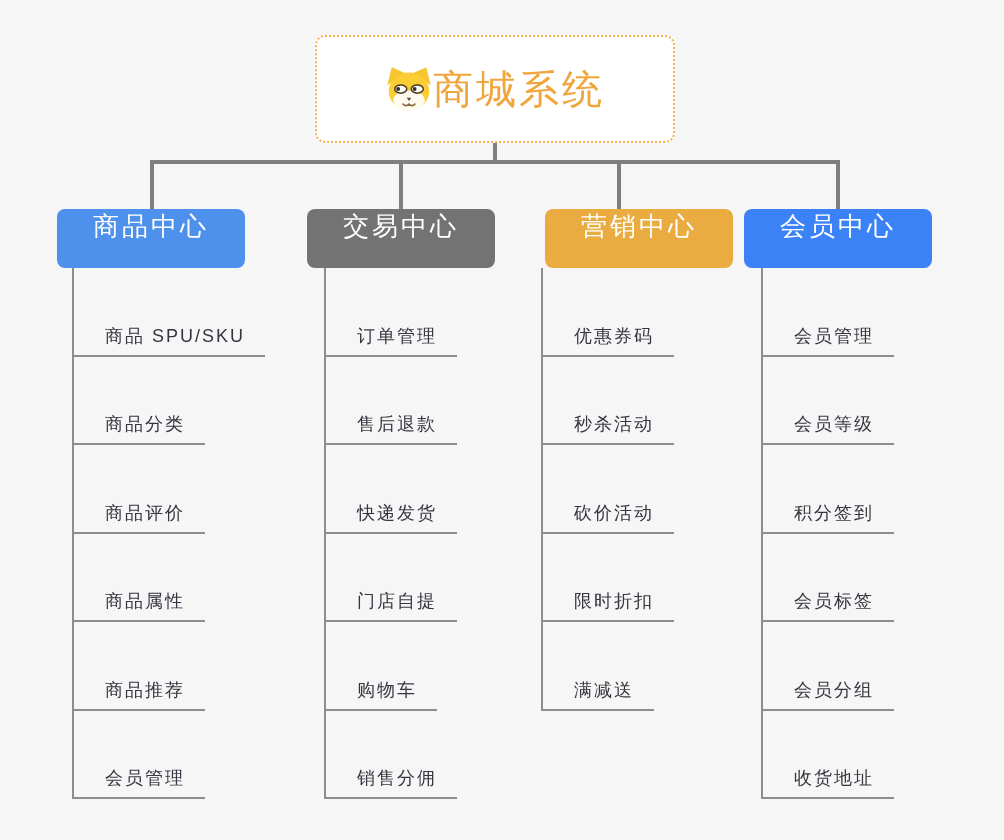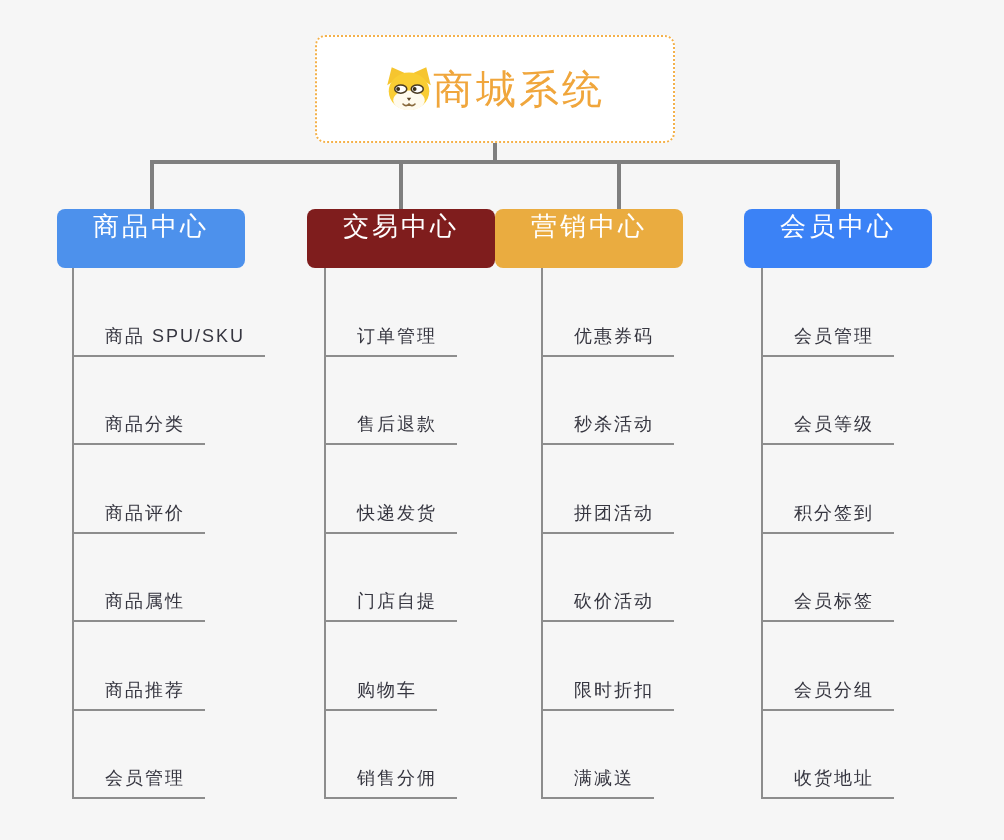--- a/index.html
+++ b/index.html
@@ -16,21 +16,21 @@
   
   .root-node{position:absolute;left:315px;top:35px;width:360px;height:108px;box-sizing:border-box;
     background:#ffffff;border:2px dotted #f4b14a;border-radius:10px;
     display:flex;align-items:center;justify-content:center;cursor:pointer;}
   .root-title{font-size:40px;color:#f0a63c;letter-spacing:3px;white-space:nowrap;}
 
   
   .branch{position:absolute;top:209px;width:188px;height:59px;border-radius:8px;
     display:flex;justify-content:center;cursor:pointer;}
   .branch span{color:#ffffff;font-size:26px;letter-spacing:3px;white-space:nowrap;}
-  .b1{left:57px;}.b2{left:307px;}.b3{left:495px;}.b4{left:744px;}
+  .b1{left:57px;}.b2{left:307px;}.b3{left:545px;}.b4{left:744px;}
 
   
   .col{position:absolute;top:268px;border-left:2px solid #8d8d8d;}
   .c1{left:72px;}.c2{left:324px;}.c3{left:541px;}.c4{left:761px;}
   .leaf{height:88.5px;box-sizing:border-box;display:flex;align-items:flex-end;
     width:fit-content;border-bottom:2px solid #8d8d8d;cursor:pointer;}
   .leaf span{padding:0 20px 7px 31px;font-size:18px;letter-spacing:2px;
     color:#363640;white-space:nowrap;}
 </style>
 </head>
@@ -57,21 +57,21 @@
       <circle cx="39.5" cy="30" r="2.6" fill="#3a2e18"></circle>
       <path d="M29,41.5 h6 l-3,4.5 z" fill="#5d4526"></path>
       <path d="M24,50 q4,4.5 8,0 q4,4.5 8,0" stroke="#8a6b3e" stroke-width="2.2" fill="none" stroke-linecap="round"></path>
     </svg>
     <span class="root-title">商城系统</span>
   </div>
 
   <div class="branch b1" style="background-color: rgb(77, 145, 236);">
     <span>商品中心</span>
   </div>
-  <div class="branch b2" style="background-color: #7f1d1d;">
+  <div class="branch b2" style="background-color: #737373;">
     <span>交易中心</span>
   </div>
   <div class="branch b3" style="background-color: rgb(234, 172, 64);">
     <span>营销中心</span>
   </div>
   <div class="branch b4" style="background-color: #3b82f6;">
     <span>会员中心</span>
   </div>
 
   <div class="col c1">
@@ -117,23 +117,20 @@
   </div>
 
   <div class="col c3">
     <div class="leaf">
         <span>优惠券码</span>
       </div>
     <div class="leaf">
         <span>秒杀活动</span>
       </div>
     <div class="leaf">
-        <span>拼团活动</span>
-      </div>
-    <div class="leaf">
         <span>砍价活动</span>
       </div>
     <div class="leaf">
         <span>限时折扣</span>
       </div>
     <div class="leaf">
         <span>满减送</span>
       </div>
   </div>
 

